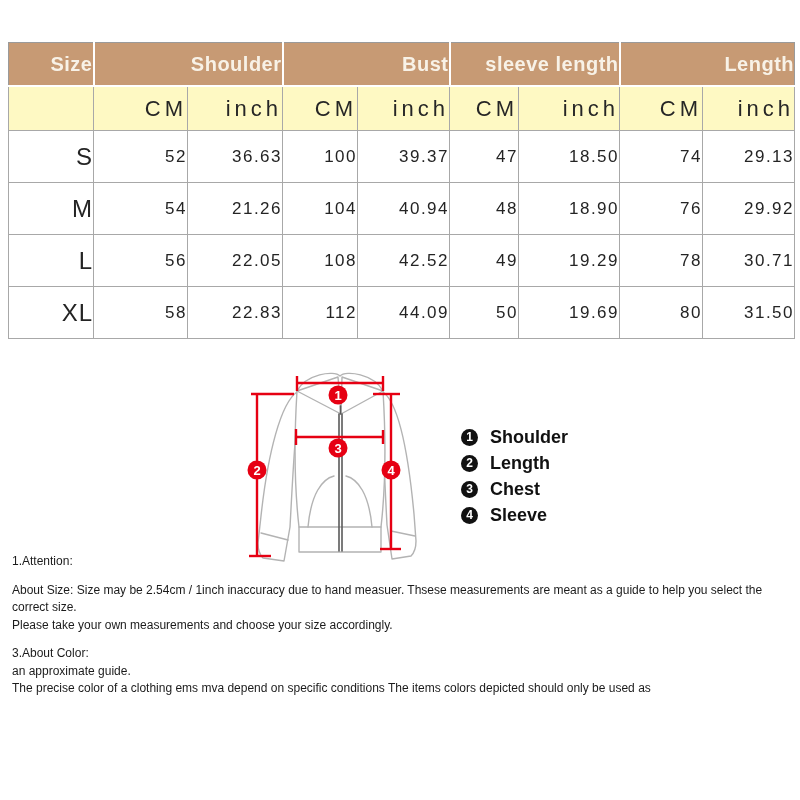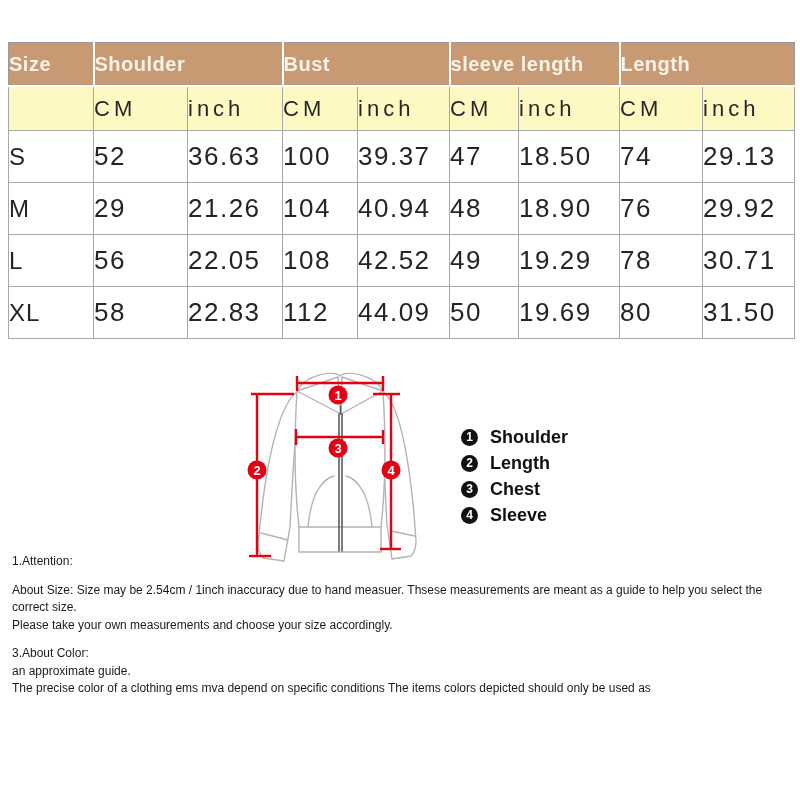--- a/index.html
+++ b/index.html
@@ -3,29 +3,29 @@
 <meta charset="utf-8">
 <style>
   html,body{margin:0;padding:0;background:#fff;}
   .page{position:relative;width:800px;height:800px;background:#ffffff;overflow:hidden;
         font-family:"Liberation Sans", sans-serif;}
 
   
   table.size-table{position:absolute;left:8px;top:42px;width:787px;
         border-collapse:collapse;table-layout:fixed;
         border:1px solid #9a9a9a;}
-  .size-table th,.size-table td{padding:0;text-align:left;vertical-align:middle;overflow:hidden;}
+  .size-table th,.size-table td{padding:0;text-align:right;vertical-align:middle;overflow:hidden;}
   .group-row th{height:42px;background:#c79a74;color:#f8f2e7;
         font-size:20px;font-weight:700;letter-spacing:0.5px;
         border-right:2px solid #ffffff;border-bottom:2px solid #ffffff;}
   .group-row th:last-child{border-right:none;}
   .unit-row td{height:43px;background:#fef9c3;color:#262626;
         font-size:22px;letter-spacing:4px;border:1px solid #a8a8a8;}
   .data-row td{height:51px;background:#ffffff;color:#242424;
-        font-size:26px;letter-spacing:1.5px;border:1px solid #a8a8a8;}
+        font-size:17px;letter-spacing:1.5px;border:1px solid #a8a8a8;}
   .data-row td.size-cell{font-size:24px;letter-spacing:1px;}
 
   
   svg.diagram{position:absolute;left:238px;top:366px;}
 
   
   .legend{position:absolute;left:461px;top:424px;}
   .legend-item{display:flex;align-items:center;height:26px;}
   .legend-dot{display:inline-flex;align-items:center;justify-content:center;
         width:17px;height:17px;border-radius:50%;background:#111;
@@ -81,21 +81,21 @@
         <td>36.63</td>
         <td>100</td>
         <td>39.37</td>
         <td>47</td>
         <td>18.50</td>
         <td>74</td>
         <td>29.13</td>
       </tr>
       <tr class="data-row">
         <td class="size-cell">M</td>
-        <td>29</td>
+        <td>54</td>
         <td>21.26</td>
         <td>104</td>
         <td>40.94</td>
         <td>48</td>
         <td>18.90</td>
         <td>76</td>
         <td>29.92</td>
       </tr>
       <tr class="data-row">
         <td class="size-cell">L</td>

